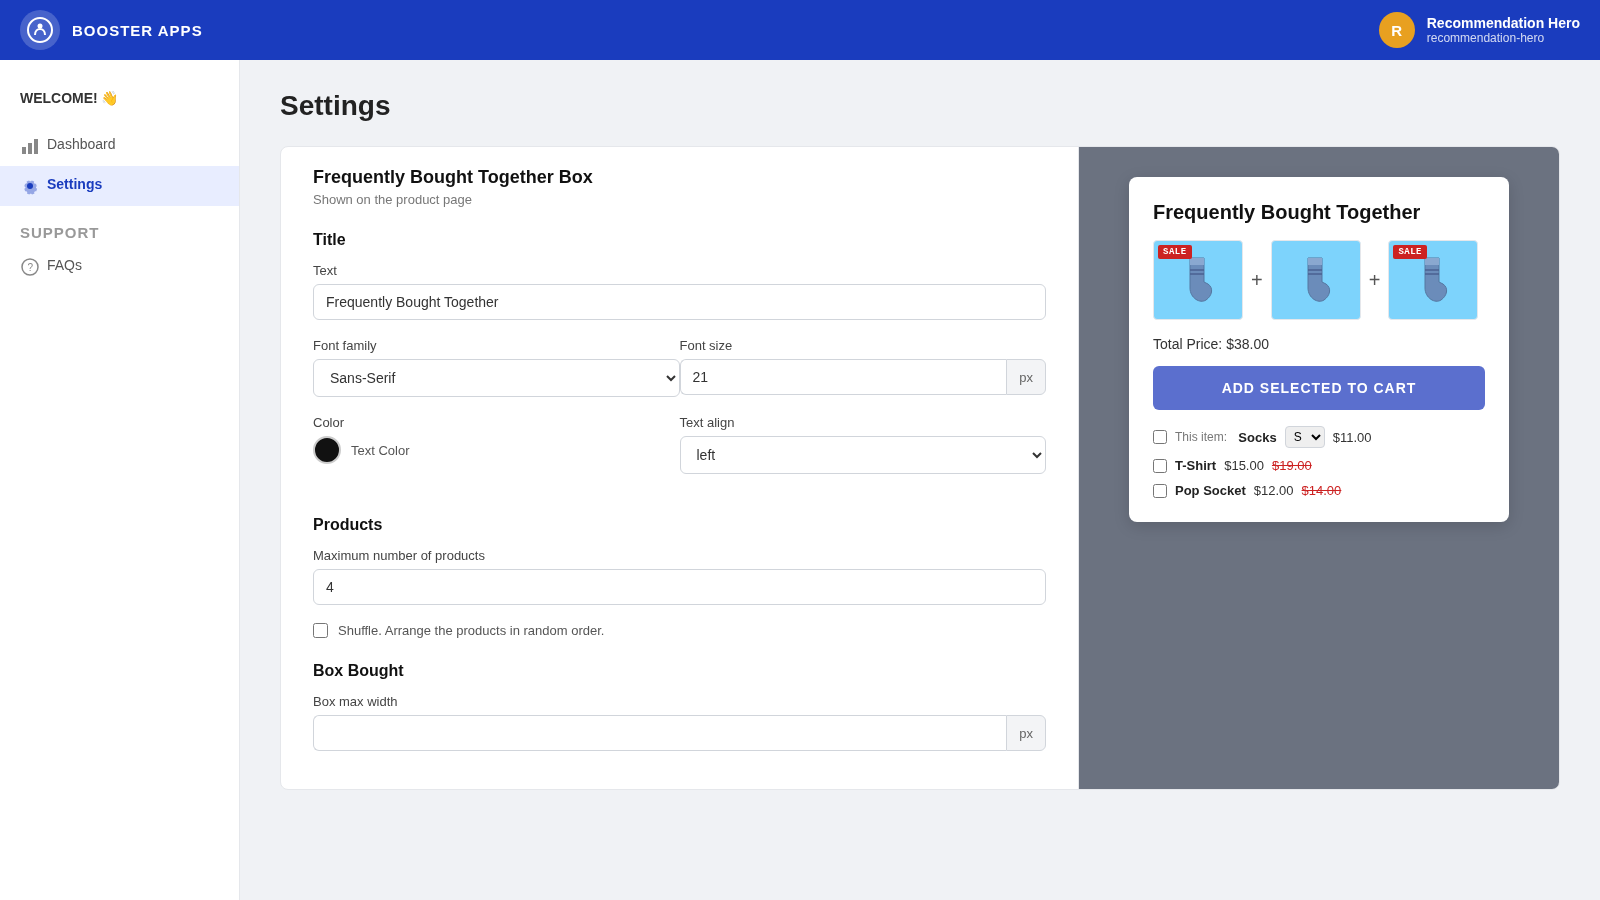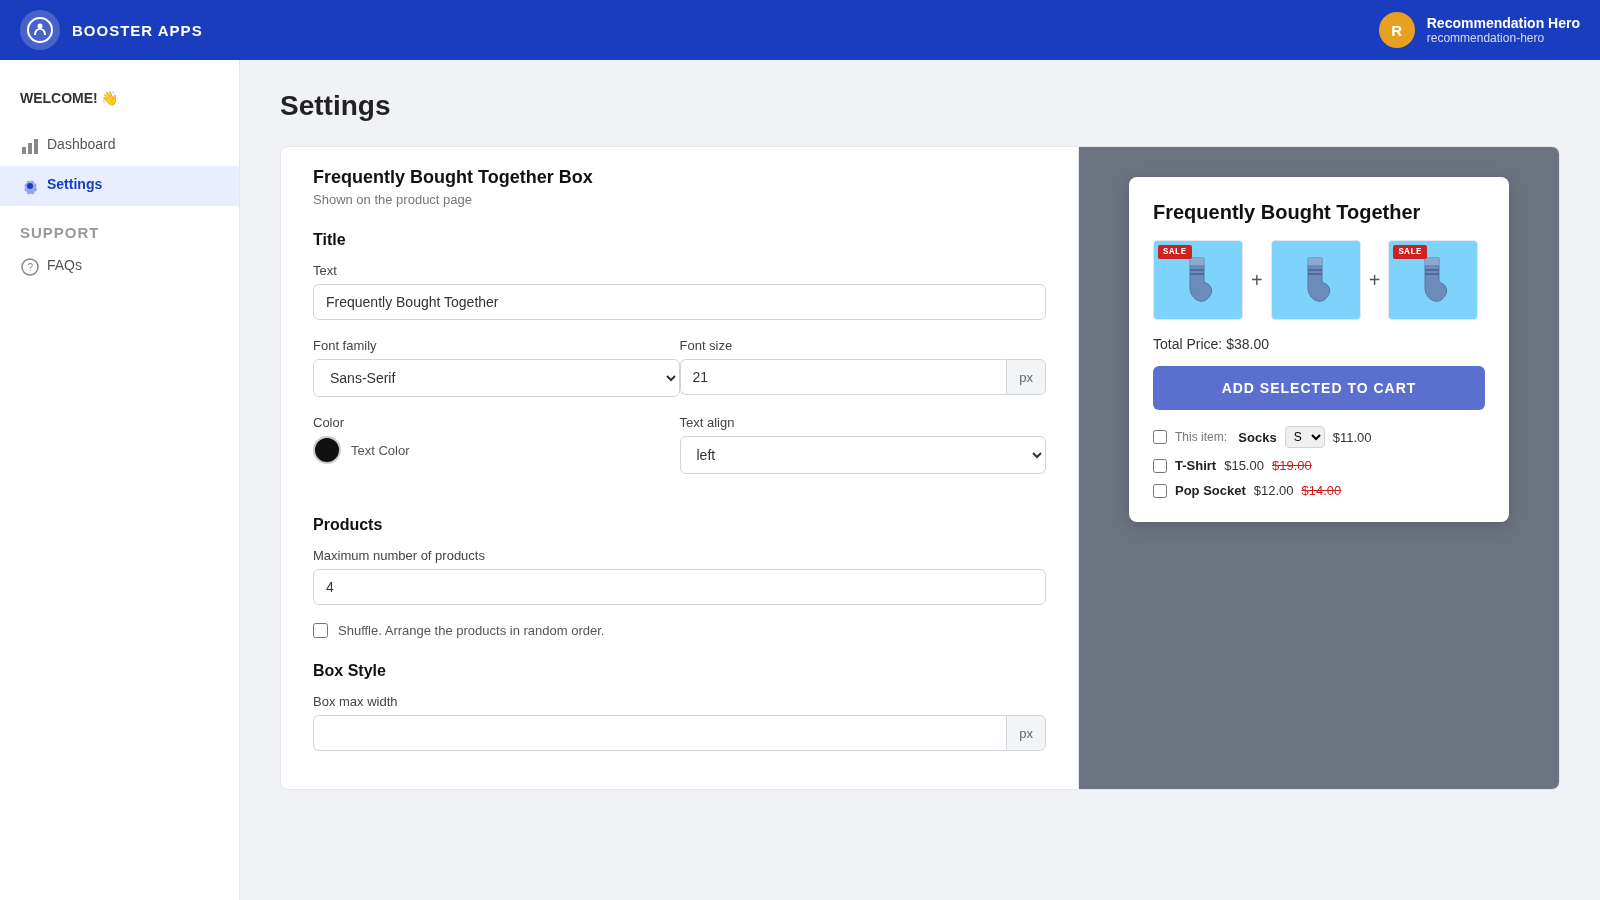--- a/index.html
+++ b/index.html
@@ -276,21 +276,21 @@
           <div class="form-group">
             <label class="form-label">Maximum number of products</label>
             <input class="form-input" type="text" value="4" style="">
           </div>
 
           <div class="checkbox-row">
             <input type="checkbox" id="shuffle" style="">
             <label for="shuffle">Shuffle. Arrange the products in random order.</label>
           </div>
 
-          <div class="subsection-title">Box Style</div>
+          <div class="subsection-title">Box Bought</div>
 
           <div class="form-group">
             <label class="form-label">Box max width</label>
             <div class="form-input-with-unit">
               <input class="form-input" type="text" value="" style="">
               <div class="form-unit">px</div>
             </div>
           </div>
         </div>
 

